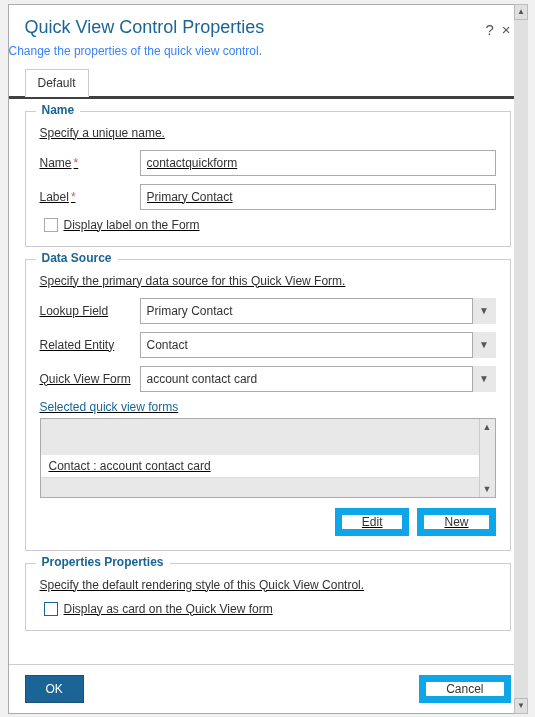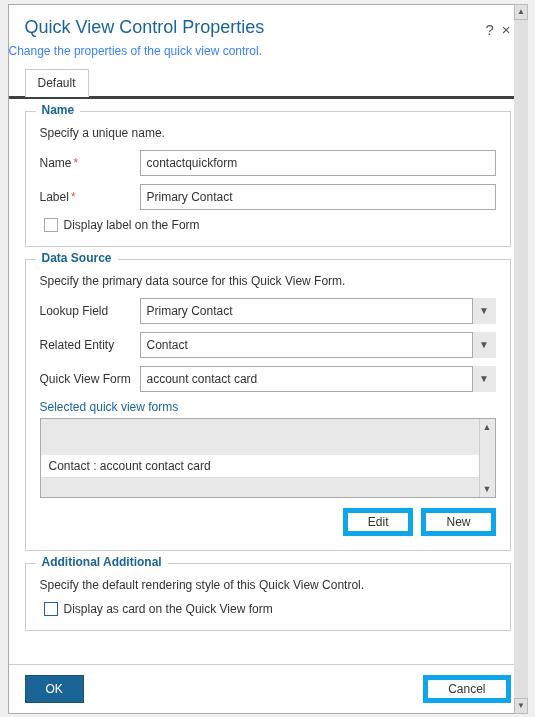--- a/index.html
+++ b/index.html
@@ -70,20 +70,21 @@
       top: 1px;
       color: #333;
     }
     .dialog-body {
       flex: 1;
       overflow-y: auto;
       padding: 12px 16px;
       display: flex;
       flex-direction: column;
       gap: 12px;
+      text-decoration: underline;
     }
     .section {
       border: 1px solid #ccc;
       padding: 10px 14px 14px 14px;
       position: relative;
     }
     .section-legend {
       position: absolute;
       top: -9px;
       left: 10px;
@@ -211,21 +212,21 @@
       display: flex;
       justify-content: flex-end;
       gap: 8px;
       margin-top: 10px;
     }
     .btn {
       height: 28px;
       padding: 0 20px;
       font-size: 12px;
       font-family: 'Segoe UI', Tahoma, Geneva, Verdana, sans-serif;
-      border: 5px solid #0ea5e9;
+      border: 7px solid #0ea5e9;
       background: #fff;
       cursor: pointer;
       color: #333;
     }
     .dialog-footer {
       border-top: 1px solid #ccc;
       padding: 10px 16px;
       display: flex;
       justify-content: space-between;
       gap: 8px;
@@ -360,21 +361,21 @@
             </div>
           </div>
 
           <div class="button-row">
             <button class="btn">Edit</button>
             <button class="btn">New</button>
           </div>
         </div>
 
         <div class="section">
-          <div class="section-legend">Additional Additional</div>
+          <div class="section-legend">Properties Properties</div>
           <div class="section-desc">Specify the default rendering style of this Quick View Control.</div>
           <div class="checkbox-row">
             <div class="checkbox-box" style="border-color:#1a6496;"></div>
             <label class="checkbox-label">Display as card on the Quick View form</label>
           </div>
         </div>
 
       </div>
 
       <div class="dialog-footer">

